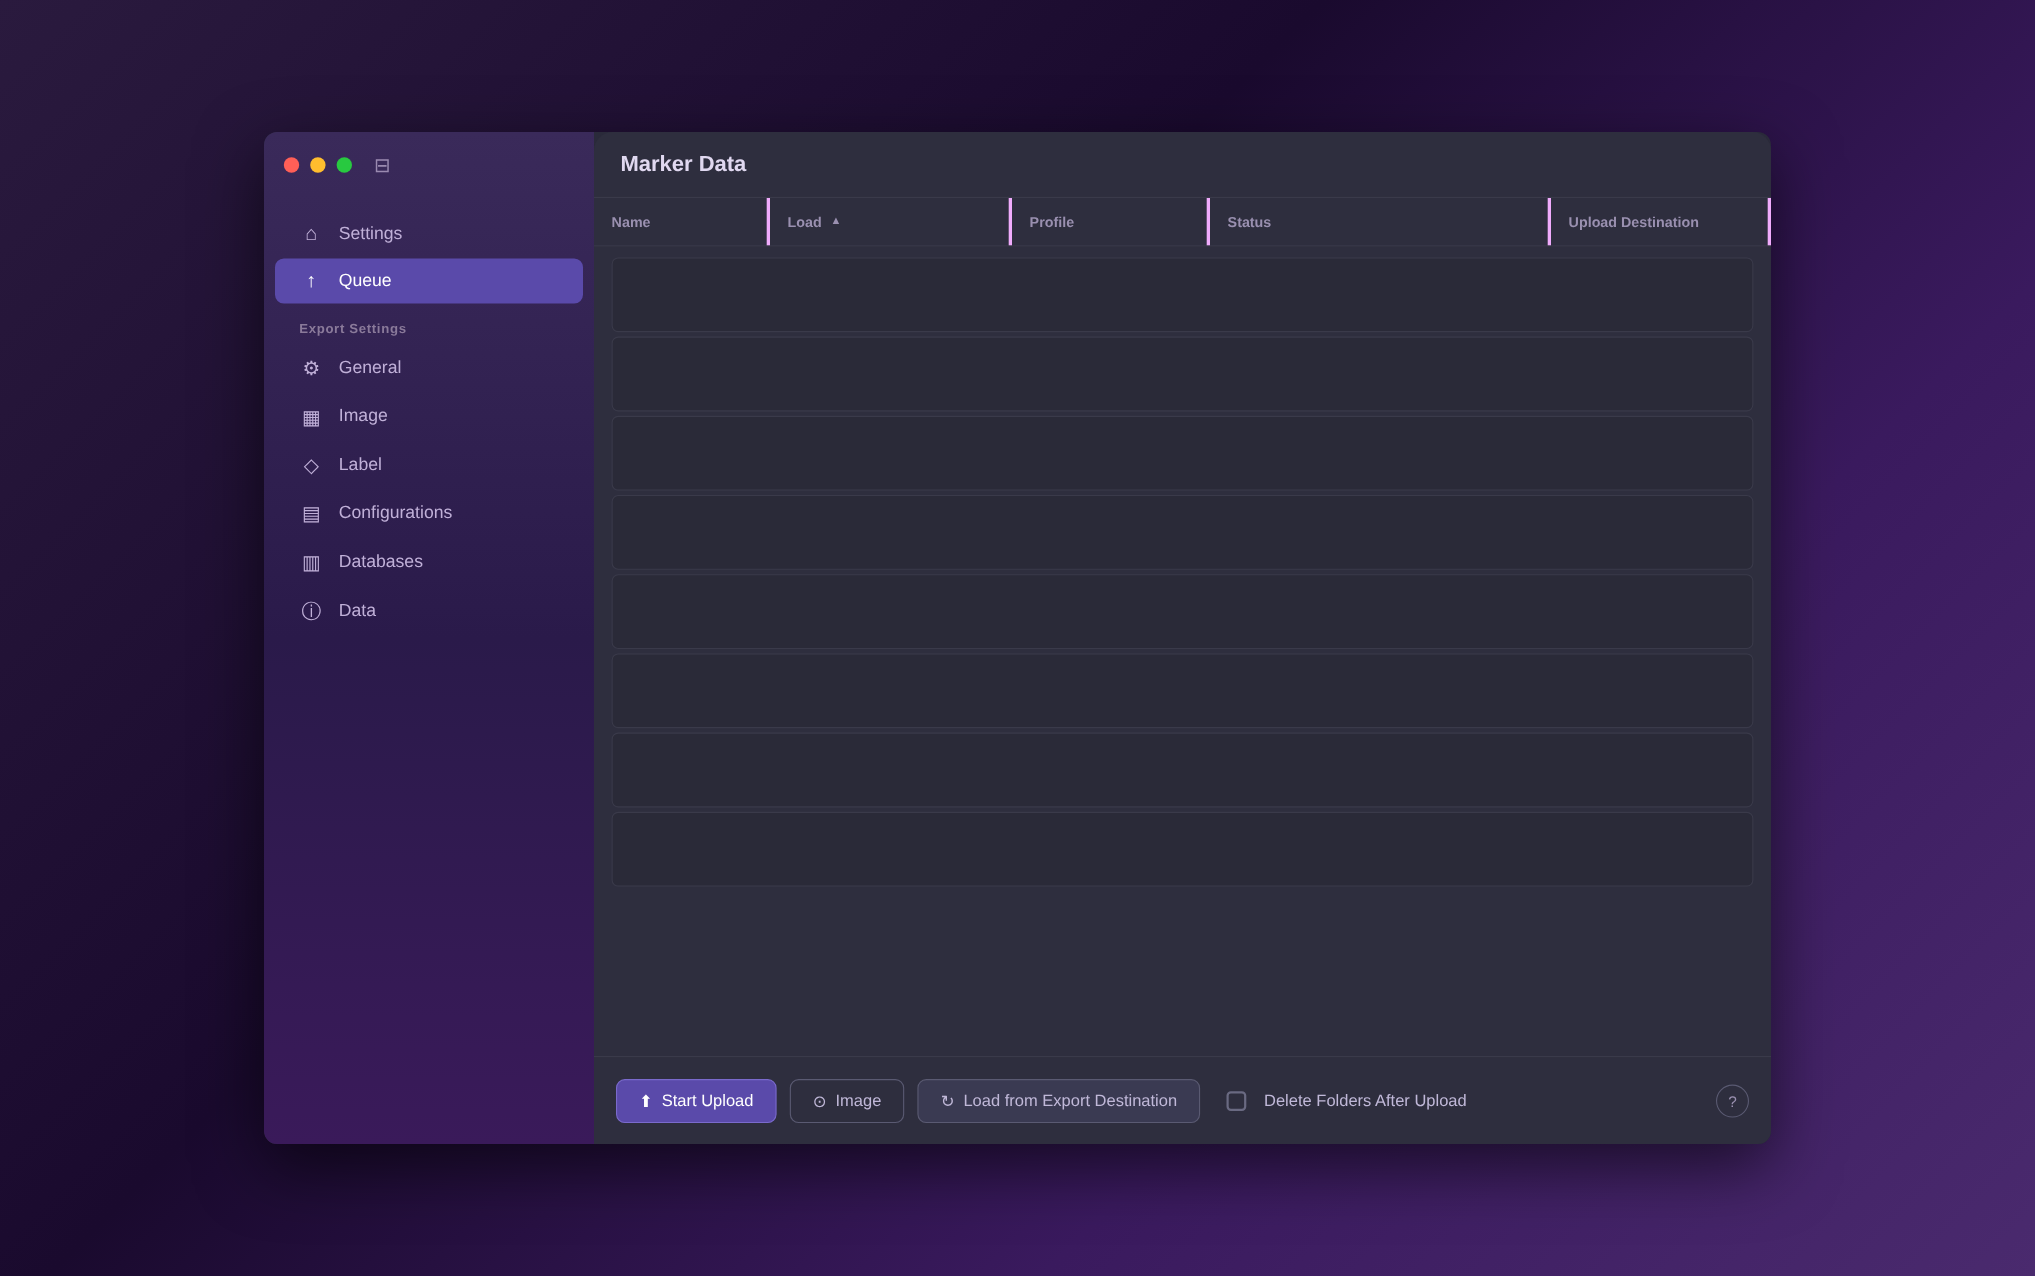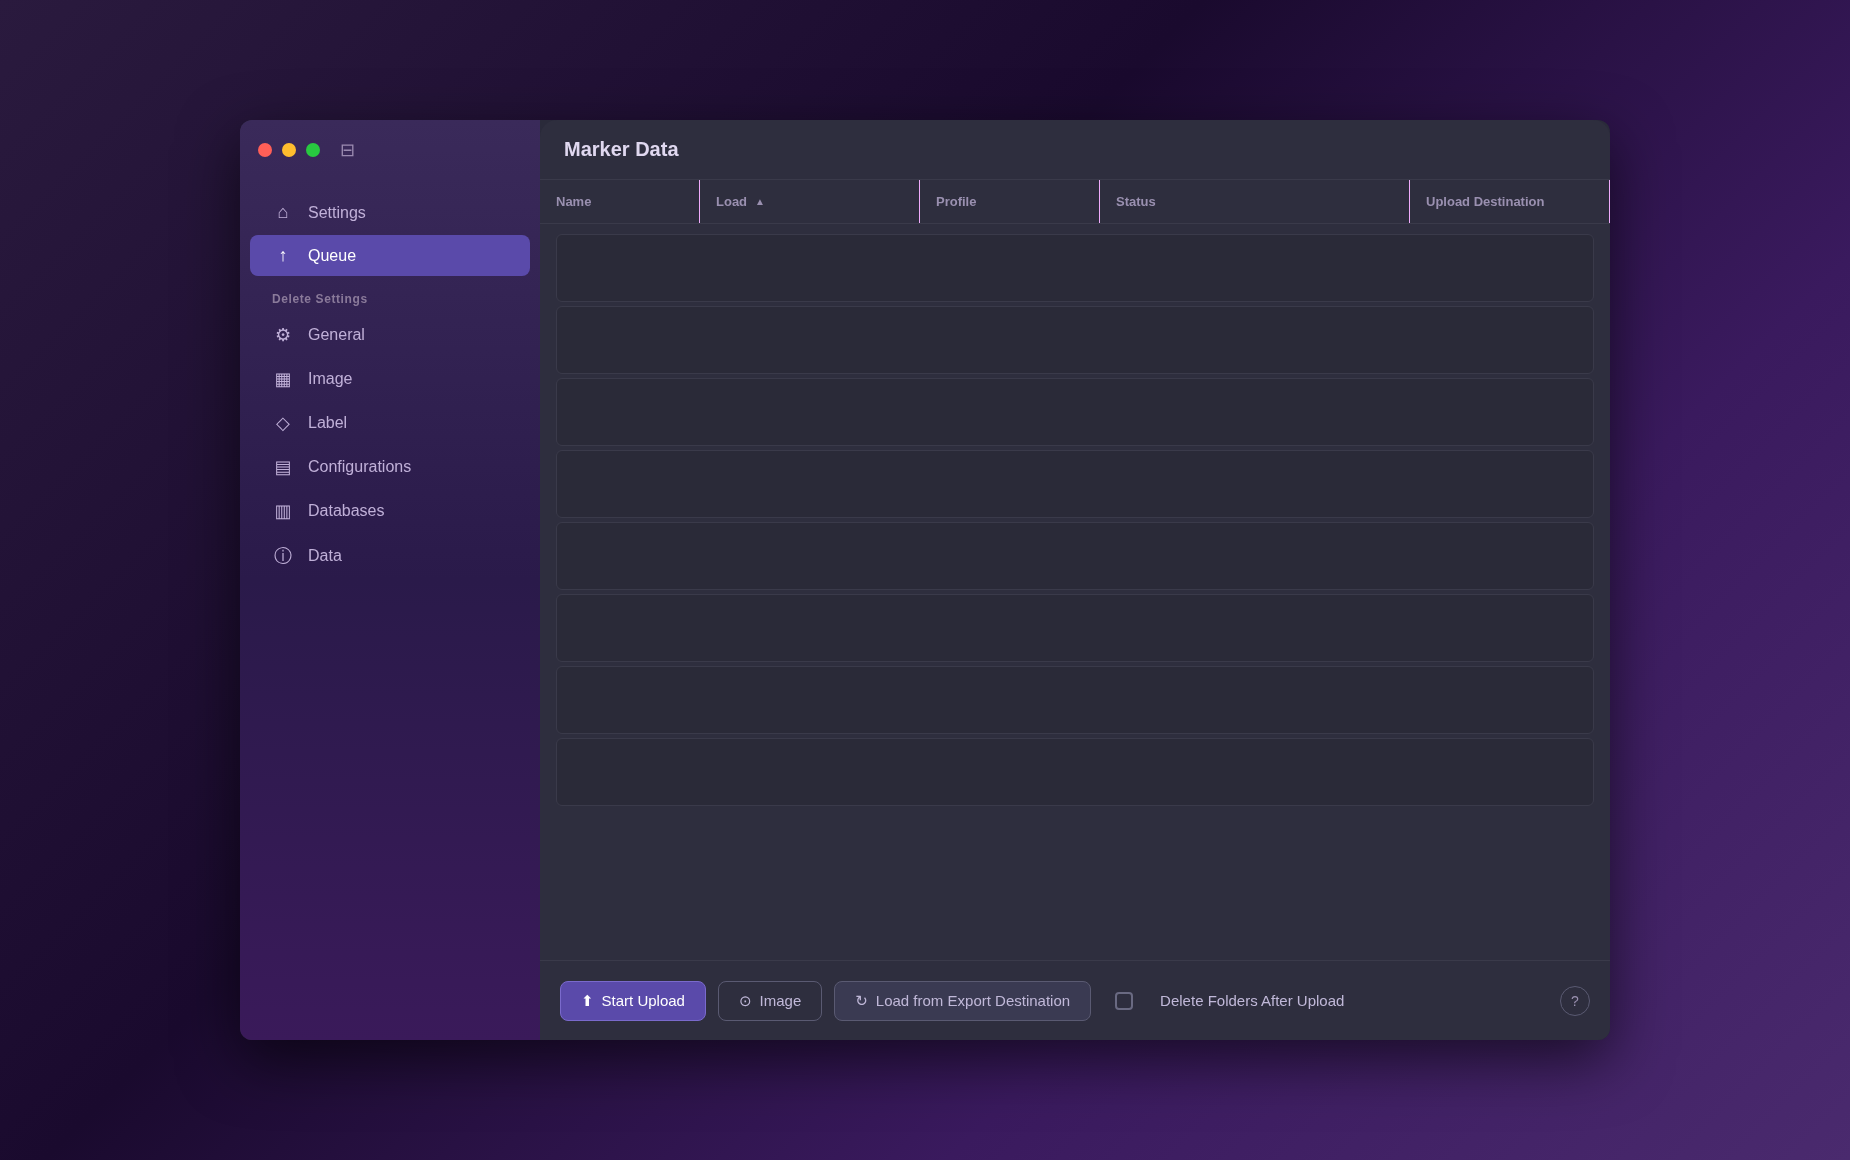--- a/index.html
+++ b/index.html
@@ -139,21 +139,21 @@
       background: #2e2e3e;
     }
 
     .table-col {
       display: flex;
       align-items: center;
       padding: 0 16px;
       font-size: 13px;
       font-weight: 600;
       color: #9a90b0;
-      border-right: 1px solid #f0abfc;
+      border-right: 3px solid #f0abfc;
       height: 100%;
     }
 
     .table-col.name { width: 160px; }
     .table-col.date { width: 220px; gap: 8px; }
     .table-col.profile { width: 180px; }
     .table-col.upload-dest { width: 200px; }
     .table-col.status { flex: 1; }
 
     .sort-icon {
@@ -213,21 +213,21 @@
 
     .btn-load {
       background: #3a3a52;
       color: #c0b8d8;
       border: 1.5px solid #5a5a72;
     }
 
     .checkbox-label {
       display: flex;
       align-items: center;
-      gap: 27px;
+      gap: 16px;
       color: #c0b8d8;
       font-size: 15px;
       margin-left: 12px;
       cursor: pointer;
     }
 
     .checkbox {
       width: 18px;
       height: 18px;
       border: 2px solid #6a6a82;
@@ -272,21 +272,21 @@
     <div class="nav-items">
       <div class="nav-item">
         <span class="icon">⌂</span>
         <span>Settings</span>
       </div>
       <div class="nav-item active">
         <span class="icon">↑</span>
         <span>Queue</span>
       </div>
 
-      <div class="nav-section-label">Delete Settings</div>
+      <div class="nav-section-label">Export Settings</div>
 
       <div class="nav-item">
         <span class="icon">⚙</span>
         <span>General</span>
       </div>
       <div class="nav-item">
         <span class="icon">▦</span>
         <span>Image</span>
       </div>
       <div class="nav-item">

